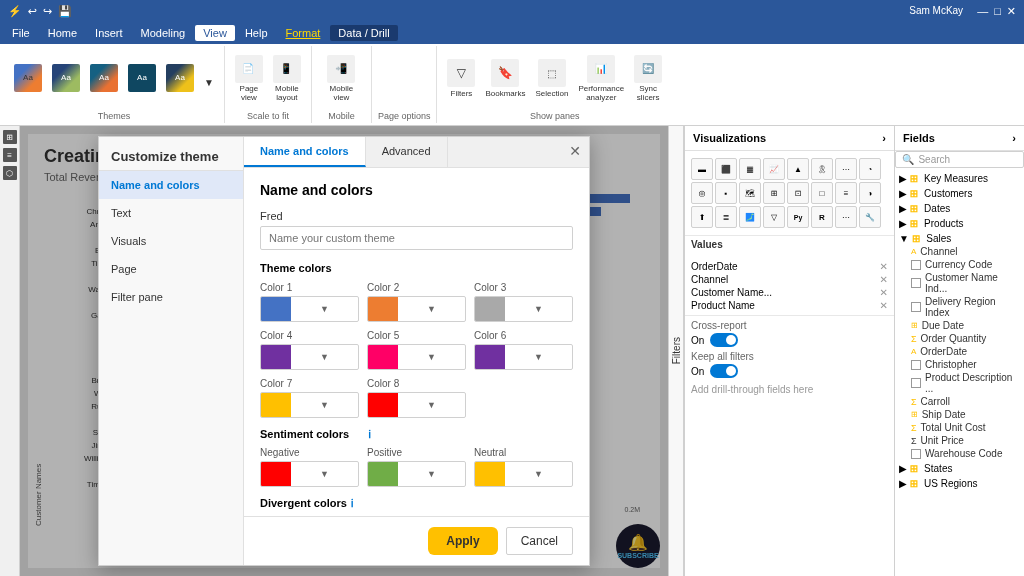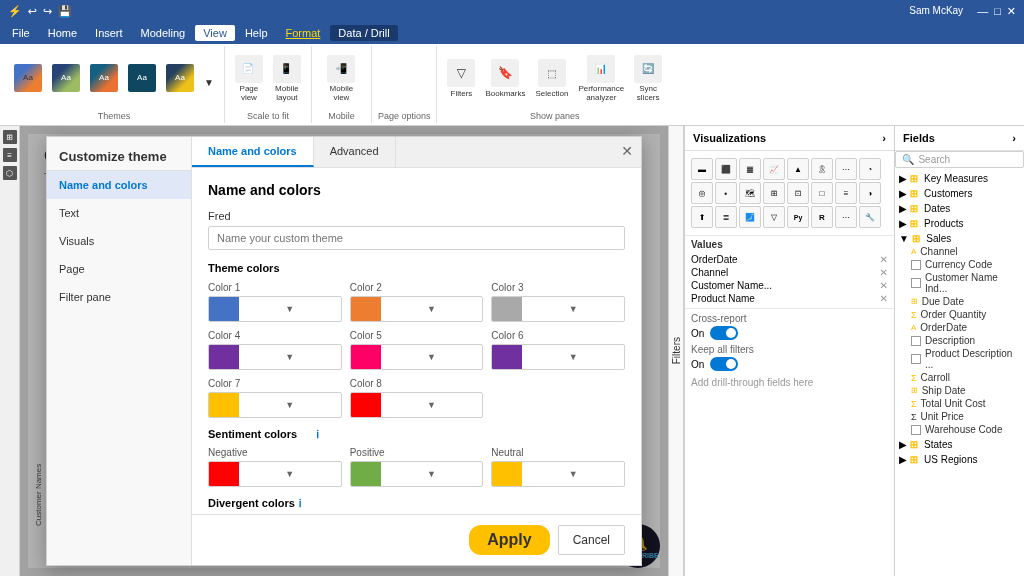--- a/index.html
+++ b/index.html
@@ -48,21 +48,21 @@
     .chart-x-label { font-size: 8px; color: #333; text-align: center; padding-top: 4px; }
 
     
     .filters-panel { width: 16px; background: #f8f8f8; border-left: 1px solid #d0d0d0; border-right: 1px solid #d0d0d0; display: flex; align-items: center; justify-content: center; }
     .filters-label { writing-mode: vertical-rl; font-size: 10px; color: #333; transform: rotate(180deg); cursor: pointer; }
 
     
     .right-panel { width: 210px; background: white; border-left: 1px solid #d0d0d0; display: flex; flex-direction: column; overflow: hidden; }
     .viz-header { padding: 6px 8px; border-bottom: 1px solid #e0e0e0; display: flex; align-items: center; justify-content: space-between; font-size: 11px; font-weight: 600; }
     .viz-section { padding: 4px 6px; border-bottom: 1px solid #e8e8e8; }
-    .viz-section-title { font-size: 10px; font-weight: 600; color: #333; margin-bottom: 3px; }
+    .viz-section-title { font-size: 10px; font-weight: 600; color: #333; margin-bottom: 10px; }
     .search-box { border: 1px solid #d0d0d0; border-radius: 2px; padding: 2px 6px; font-size: 10px; width: 100%; display: flex; align-items: center; gap: 4px; }
     .viz-icons { display: flex; flex-wrap: wrap; gap: 2px; margin: 3px 0; }
     .viz-icon-btn { width: 22px; height: 22px; border: 1px solid #d0d0d0; background: #f8f8f8; border-radius: 2px; cursor: pointer; display: flex; align-items: center; justify-content: center; font-size: 8px; }
     .field-group { margin-bottom: 2px; }
     .field-group-header { display: flex; align-items: center; gap: 3px; cursor: pointer; padding: 1px 0; }
     .field-item { display: flex; align-items: center; gap: 4px; padding: 1px 0 1px 12px; font-size: 10px; color: #333; cursor: pointer; }
     .field-checkbox { width: 10px; height: 10px; border: 1px solid #999; flex-shrink: 0; }
     .values-section { padding: 3px 6px; font-size: 10px; border-bottom: 1px solid #e8e8e8; }
     .value-item { display: flex; align-items: center; justify-content: space-between; padding: 1px 0; }
     .value-label { font-size: 10px; }
@@ -74,21 +74,21 @@
     .toggle { width: 28px; height: 14px; background: #0078d4; border-radius: 7px; position: relative; cursor: pointer; }
     .toggle-knob { width: 10px; height: 10px; background: white; border-radius: 50%; position: absolute; top: 2px; right: 2px; }
     .add-drill { font-size: 10px; color: #0078d4; cursor: pointer; padding: 2px 0; }
     .fields-header { padding: 6px 8px; border-bottom: 1px solid #e0e0e0; display: flex; align-items: center; justify-content: space-between; font-size: 11px; font-weight: 600; }
 
     
     .fields-panel { width: 130px; background: white; border-left: 1px solid #d0d0d0; display: flex; flex-direction: column; overflow: hidden; font-size: 10px; }
 
     
     .dialog-overlay { position: absolute; top: 0; left: 0; right: 0; bottom: 0; background: rgba(0,0,0,0.3); display: flex; align-items: center; justify-content: center; z-index: 100; }
-    .customize-dialog { background: white; border: 1px solid #d0d0d0; box-shadow: 0 4px 20px rgba(0,0,0,0.3); display: flex; width: 596px; height: 430px; }
+    .customize-dialog { background: white; border: 1px solid #d0d0d0; box-shadow: 0 4px 20px rgba(0,0,0,0.3); display: flex; width: 492px; height: 430px; }
     .dialog-left { width: 145px; background: #f8f8f8; border-right: 1px solid #e0e0e0; display: flex; flex-direction: column; }
     .dialog-left-title { padding: 12px 12px 6px; font-size: 13px; font-weight: 600; color: #333; border-bottom: 1px solid #e0e0e0; }
     .dialog-nav-item { padding: 8px 12px; font-size: 11px; cursor: pointer; color: #333; }
     .dialog-nav-item.active { background: #e0e8f8; color: #0078d4; font-weight: 600; }
     .dialog-right { flex: 1; display: flex; flex-direction: column; }
     .dialog-tab-bar { display: flex; border-bottom: 1px solid #e0e0e0; background: #f0f0f0; }
     .dialog-tab { padding: 8px 16px; font-size: 11px; cursor: pointer; color: #333; border-right: 1px solid #e0e0e0; }
     .dialog-tab.active { background: white; border-bottom: 2px solid #0078d4; font-weight: 600; color: #0078d4; }
     .dialog-content { flex: 1; padding: 14px 16px; overflow-y: auto; }
     .dialog-section-title { font-size: 14px; font-weight: 600; margin-bottom: 12px; }
@@ -98,21 +98,21 @@
     .color-grid { display: grid; grid-template-columns: repeat(3, 1fr); gap: 8px; margin-bottom: 8px; }
     .color-item { display: flex; flex-direction: column; gap: 3px; }
     .color-label { font-size: 10px; color: #555; }
     .color-picker { display: flex; align-items: center; border: 1px solid #d0d0d0; border-radius: 2px; height: 26px; overflow: hidden; cursor: pointer; }
     .color-swatch { width: 30px; height: 100%; flex-shrink: 0; }
     .color-chevron { flex: 1; display: flex; align-items: center; justify-content: center; font-size: 9px; color: #666; }
     .sentiment-title { font-size: 11px; font-weight: 600; margin: 8px 0 6px; display: flex; align-items: center; gap: 19px; }
     .sentiment-grid { display: grid; grid-template-columns: repeat(3, 1fr); gap: 8px; }
     .divergent-title { font-size: 11px; font-weight: 600; margin: 8px 0 4px; display: flex; align-items: center; gap: 4px; }
     .dialog-footer { padding: 10px 16px; border-top: 1px solid #e0e0e0; display: flex; justify-content: flex-end; gap: 8px; }
-    .btn-apply { background: #ffc000; color: #333; border: none; padding: 6px 18px; font-size: 16px; font-weight: 600; border-radius: 12px; cursor: pointer; }
+    .btn-apply { background: #ffc000; color: #333; border: none; padding: 6px 18px; font-size: 12px; font-weight: 600; border-radius: 6px; cursor: pointer; }
     .btn-cancel { background: white; color: #333; border: 1px solid #d0d0d0; padding: 6px 14px; font-size: 12px; border-radius: 2px; cursor: pointer; }
     .dialog-close { position: absolute; top: 6px; right: 8px; cursor: pointer; font-size: 14px; color: #666; background: none; border: none; }
 
     
     .subscribe-badge { position: absolute; bottom: 8px; right: 8px; background: #1a1a2e; color: #4fc3f7; border-radius: 50%; width: 44px; height: 44px; display: flex; align-items: center; justify-content: center; flex-direction: column; font-size: 7px; font-weight: bold; cursor: pointer; }
 
     .x-axis-labels { display: flex; justify-content: space-between; padding: 2px 16px 0 106px; font-size: 7px; color: #666; }
   </style>
 </head>
 <body>
@@ -668,34 +668,38 @@
             </div>
             <div class="field-item">
               <div class="field-checkbox"></div>
               <span style="font-size:10px;">Currency Code</span>
             </div>
             <div class="field-item">
               <div class="field-checkbox"></div>
               <span style="font-size:10px;">Customer Name Ind...</span>
             </div>
             <div class="field-item">
+              <div class="field-checkbox"></div>
+              <span style="font-size:10px;">Delivery Region Index</span>
+            </div>
+            <div class="field-item">
               <span style="color:#ffc000; font-size:8px;">⊞</span>
               <span style="font-size:10px;">Due Date</span>
             </div>
             <div class="field-item">
               <span style="color:#ffc000; font-size:9px;">Σ</span>
               <span style="font-size:10px;">Order Quantity</span>
             </div>
             <div class="field-item">
               <span style="color:#ffc000; font-size:8px;">A</span>
               <span style="font-size:10px;">OrderDate</span>
             </div>
             <div class="field-item">
               <div class="field-checkbox"></div>
-              <span style="font-size:10px;">Description</span>
+              <span style="font-size:10px;">Christopher</span>
             </div>
             <div class="field-item">
               <div class="field-checkbox"></div>
               <span style="font-size:10px;">Product Description ...</span>
             </div>
             <div class="field-item">
               <span style="color:#ffc000; font-size:9px;">Σ</span>
               <span style="font-size:10px;">Carroll</span>
             </div>
             <div class="field-item">

